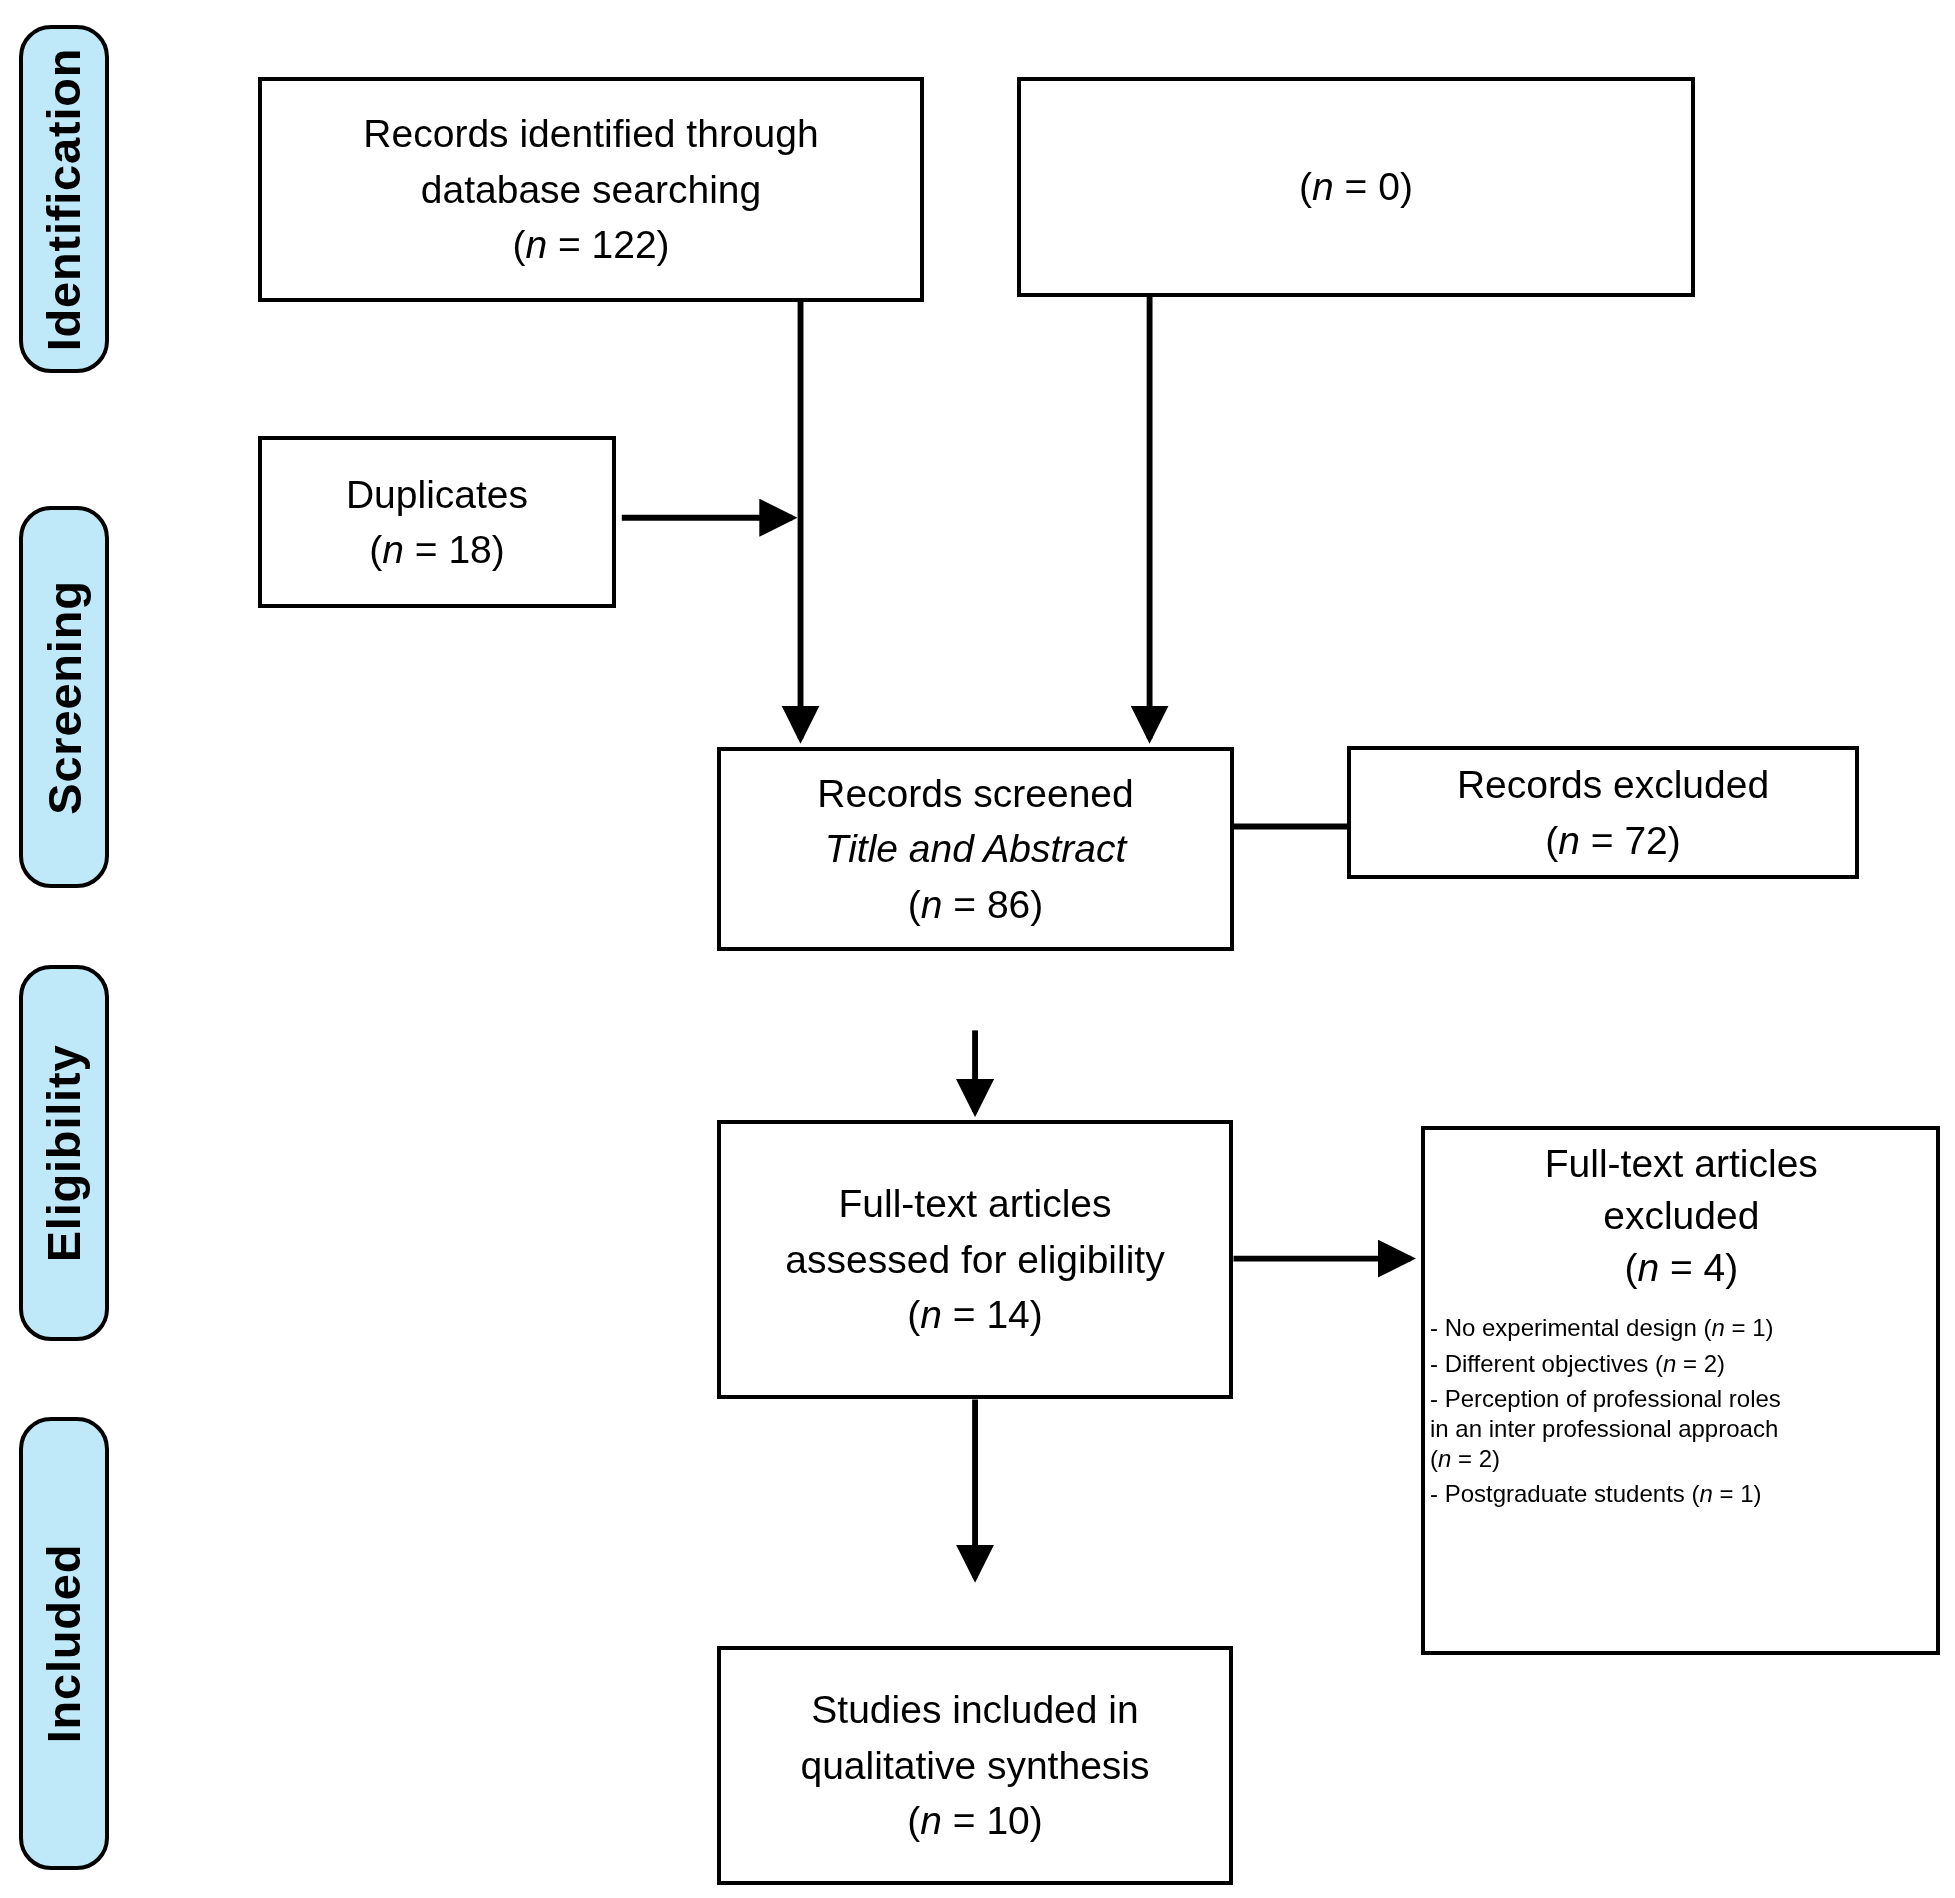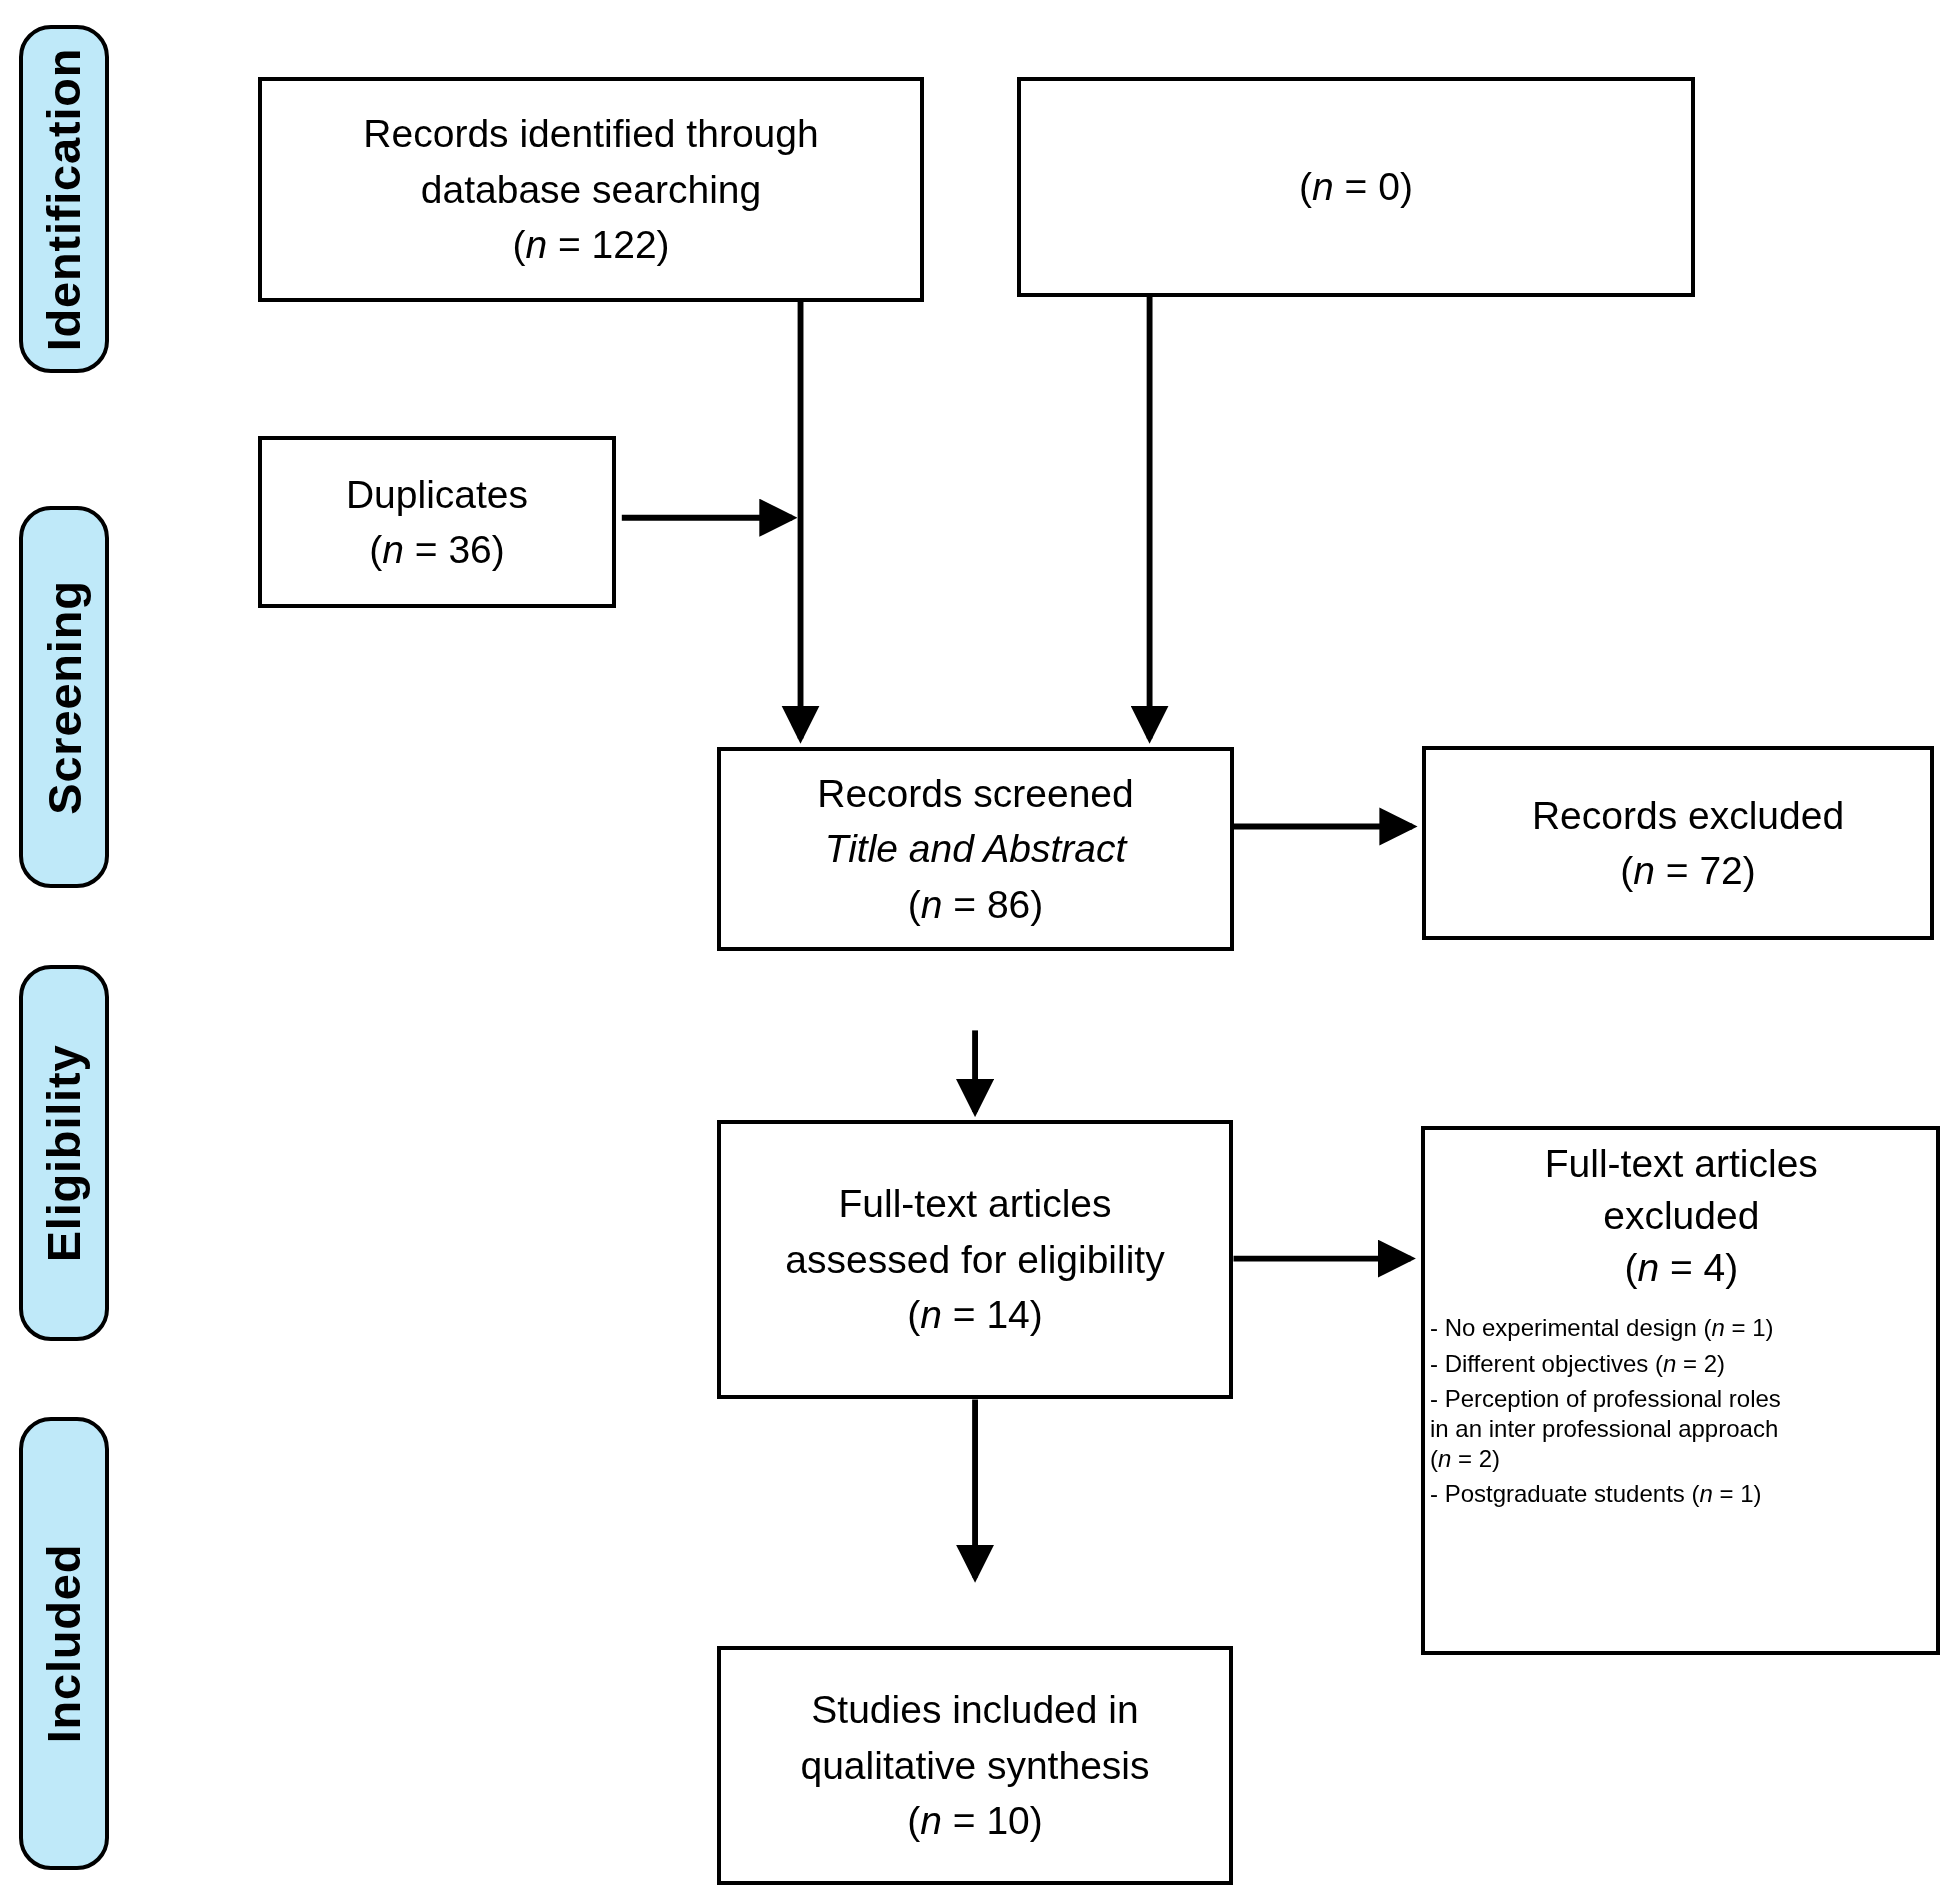--- a/index.html
+++ b/index.html
@@ -105,30 +105,30 @@
     <div class="tline">database searching</div>
     <div class="tline"><span>(</span><span class="it">n</span><span> = 122)</span></div>
   </div>
 
   <div class="box" style="left:1017px; top:77px; width:678px; height:220px;">
     <div class="tline"><span>(</span><span class="it">n</span><span> = 0)</span></div>
   </div>
 
   <div class="box" style="left:258px; top:436px; width:358px; height:172px;">
     <div class="tline">Duplicates</div>
-    <div class="tline"><span>(</span><span class="it">n</span><span> = 36)</span></div>
+    <div class="tline"><span>(</span><span class="it">n</span><span> = 18)</span></div>
   </div>
 
   <div class="box" style="left:717px; top:747px; width:517px; height:204px;">
     <div class="tline">Records screened</div>
     <div class="tline it">Title and Abstract</div>
     <div class="tline"><span>(</span><span class="it">n</span><span> = 86)</span></div>
   </div>
 
-  <div class="box" style="left:1422px; top:746px; width:512px; height:194px;padding-left:20px;">
+  <div class="box" style="left:1347px; top:746px; width:512px; height:133px;padding-left:20px;">
     <div class="tline">Records excluded</div>
     <div class="tline"><span>(</span><span class="it">n</span><span> = 72)</span></div>
   </div>
 
   <div class="box" style="left:717px; top:1120px; width:516px; height:279px;">
     <div class="tline">Full-text articles</div>
     <div class="tline">assessed for eligibility</div>
     <div class="tline"><span>(</span><span class="it">n</span><span> = 14)</span></div>
   </div>
 

